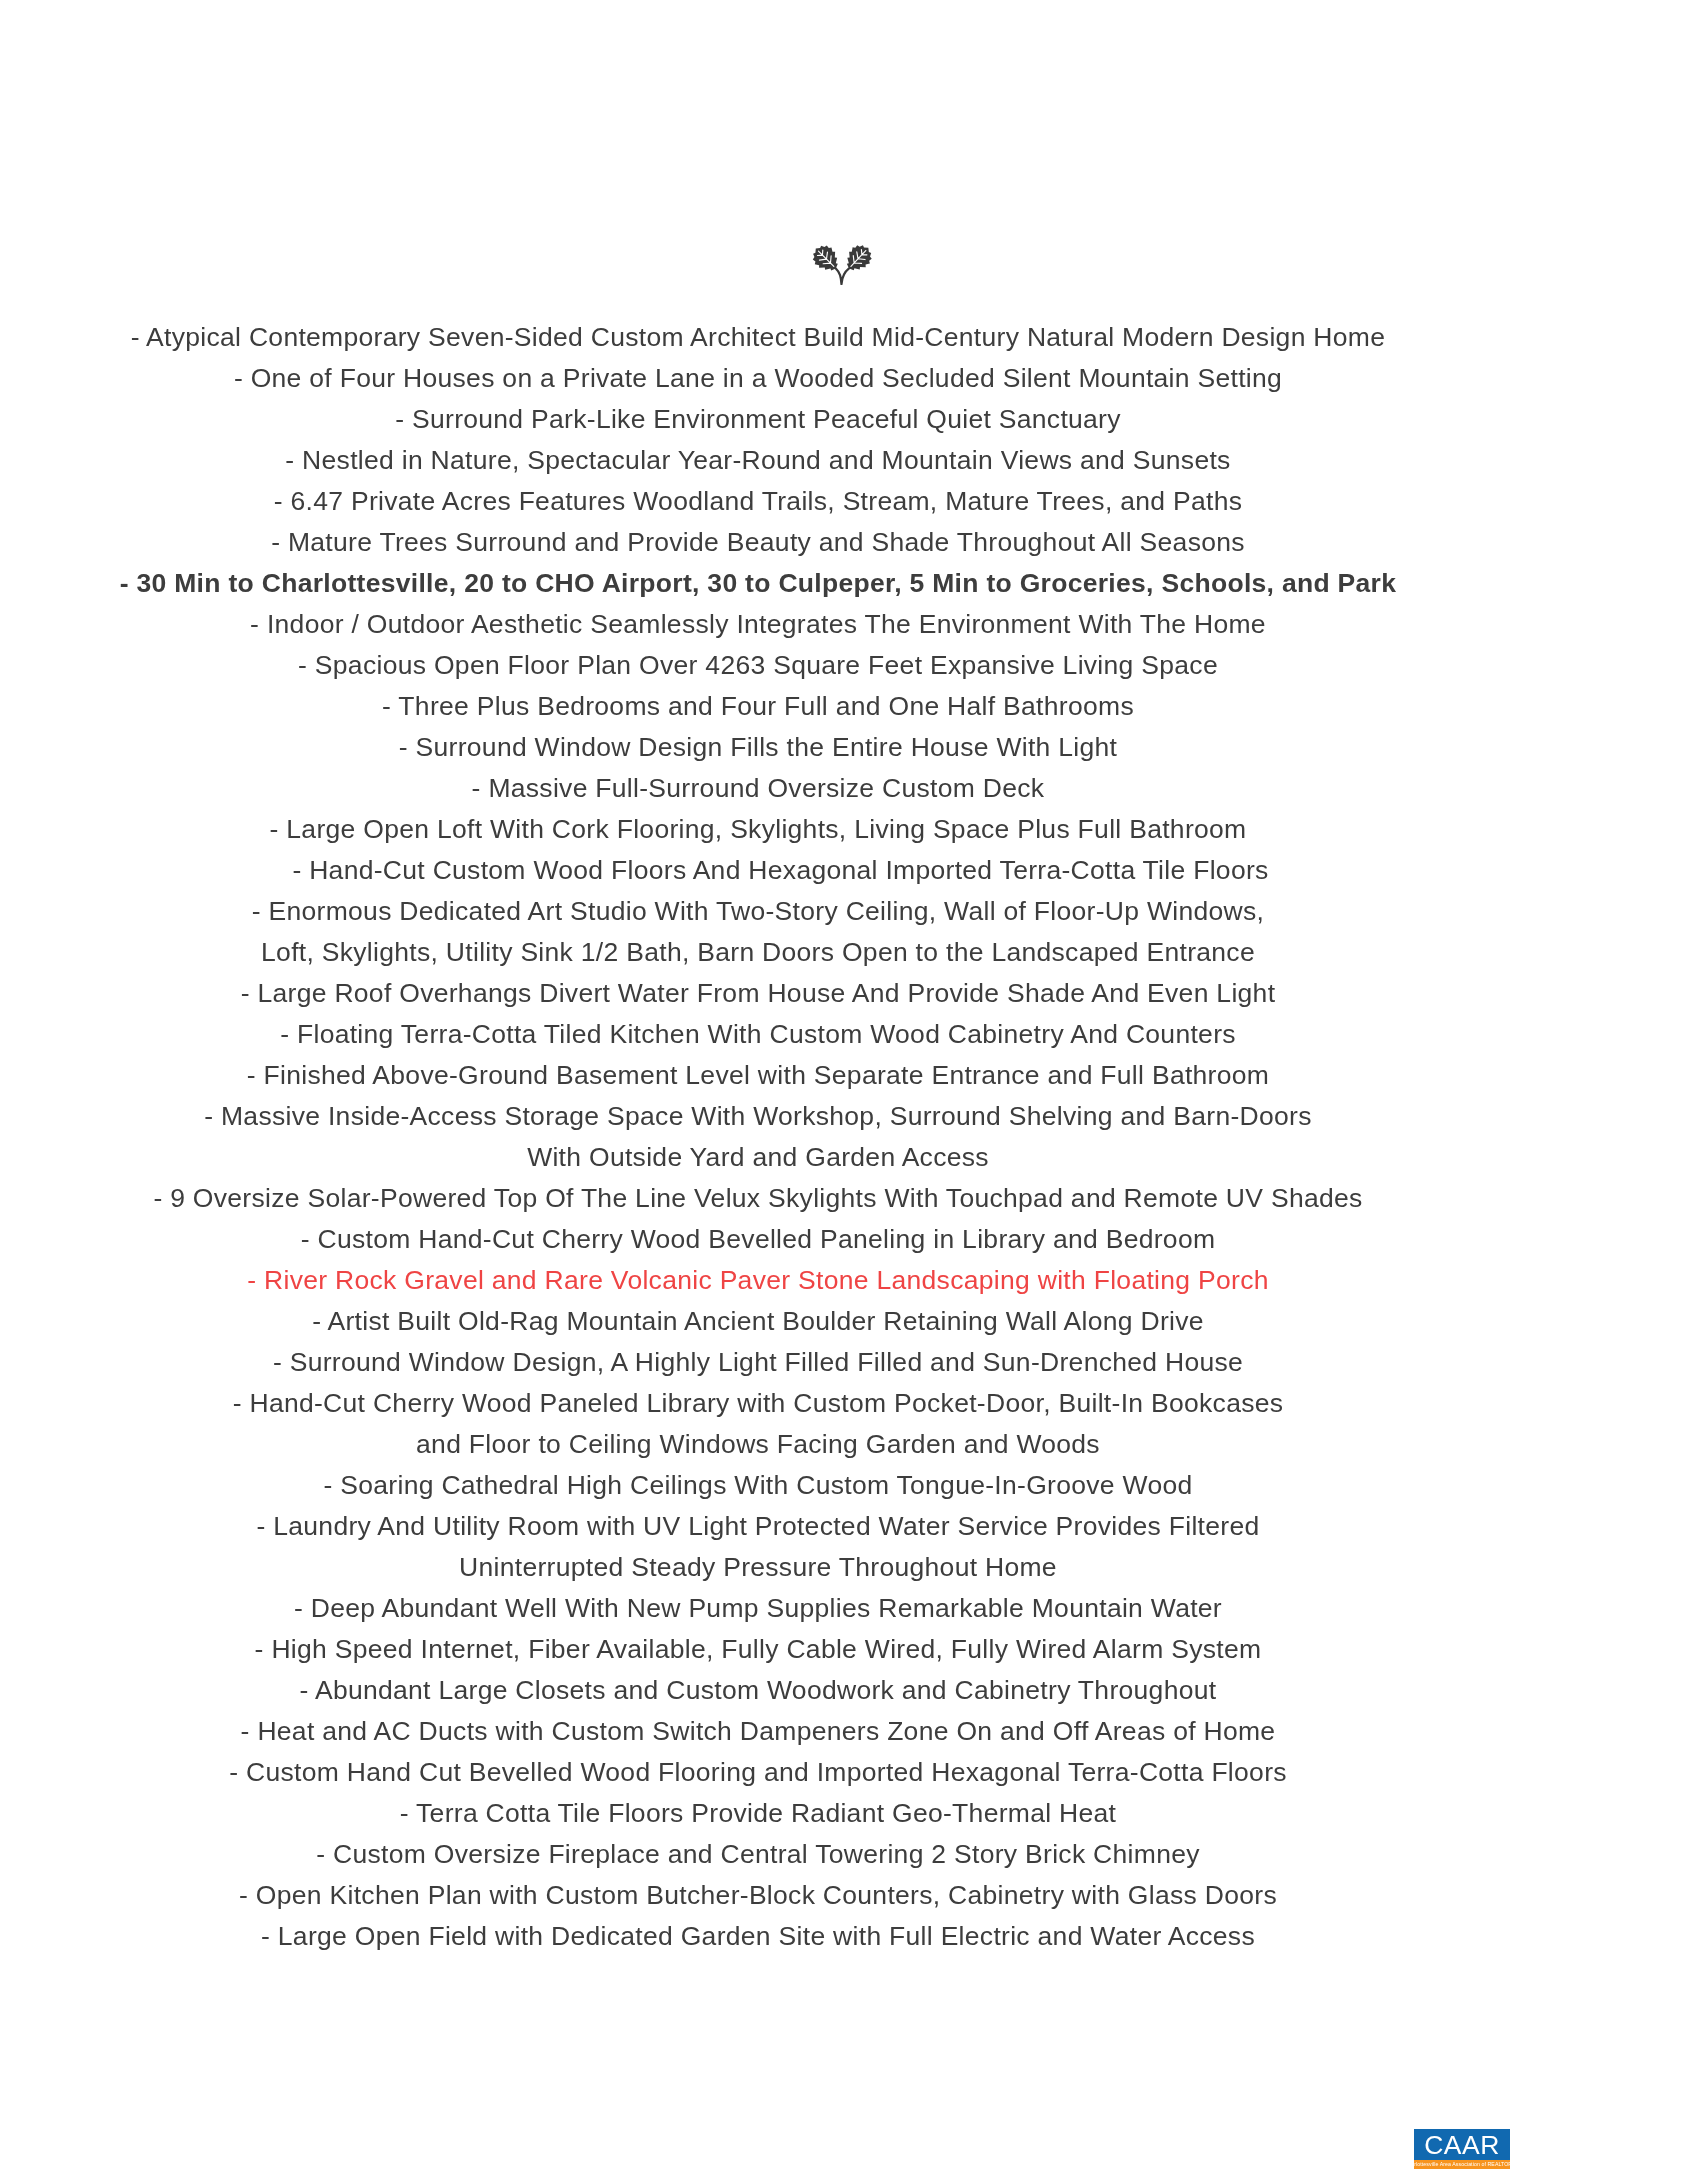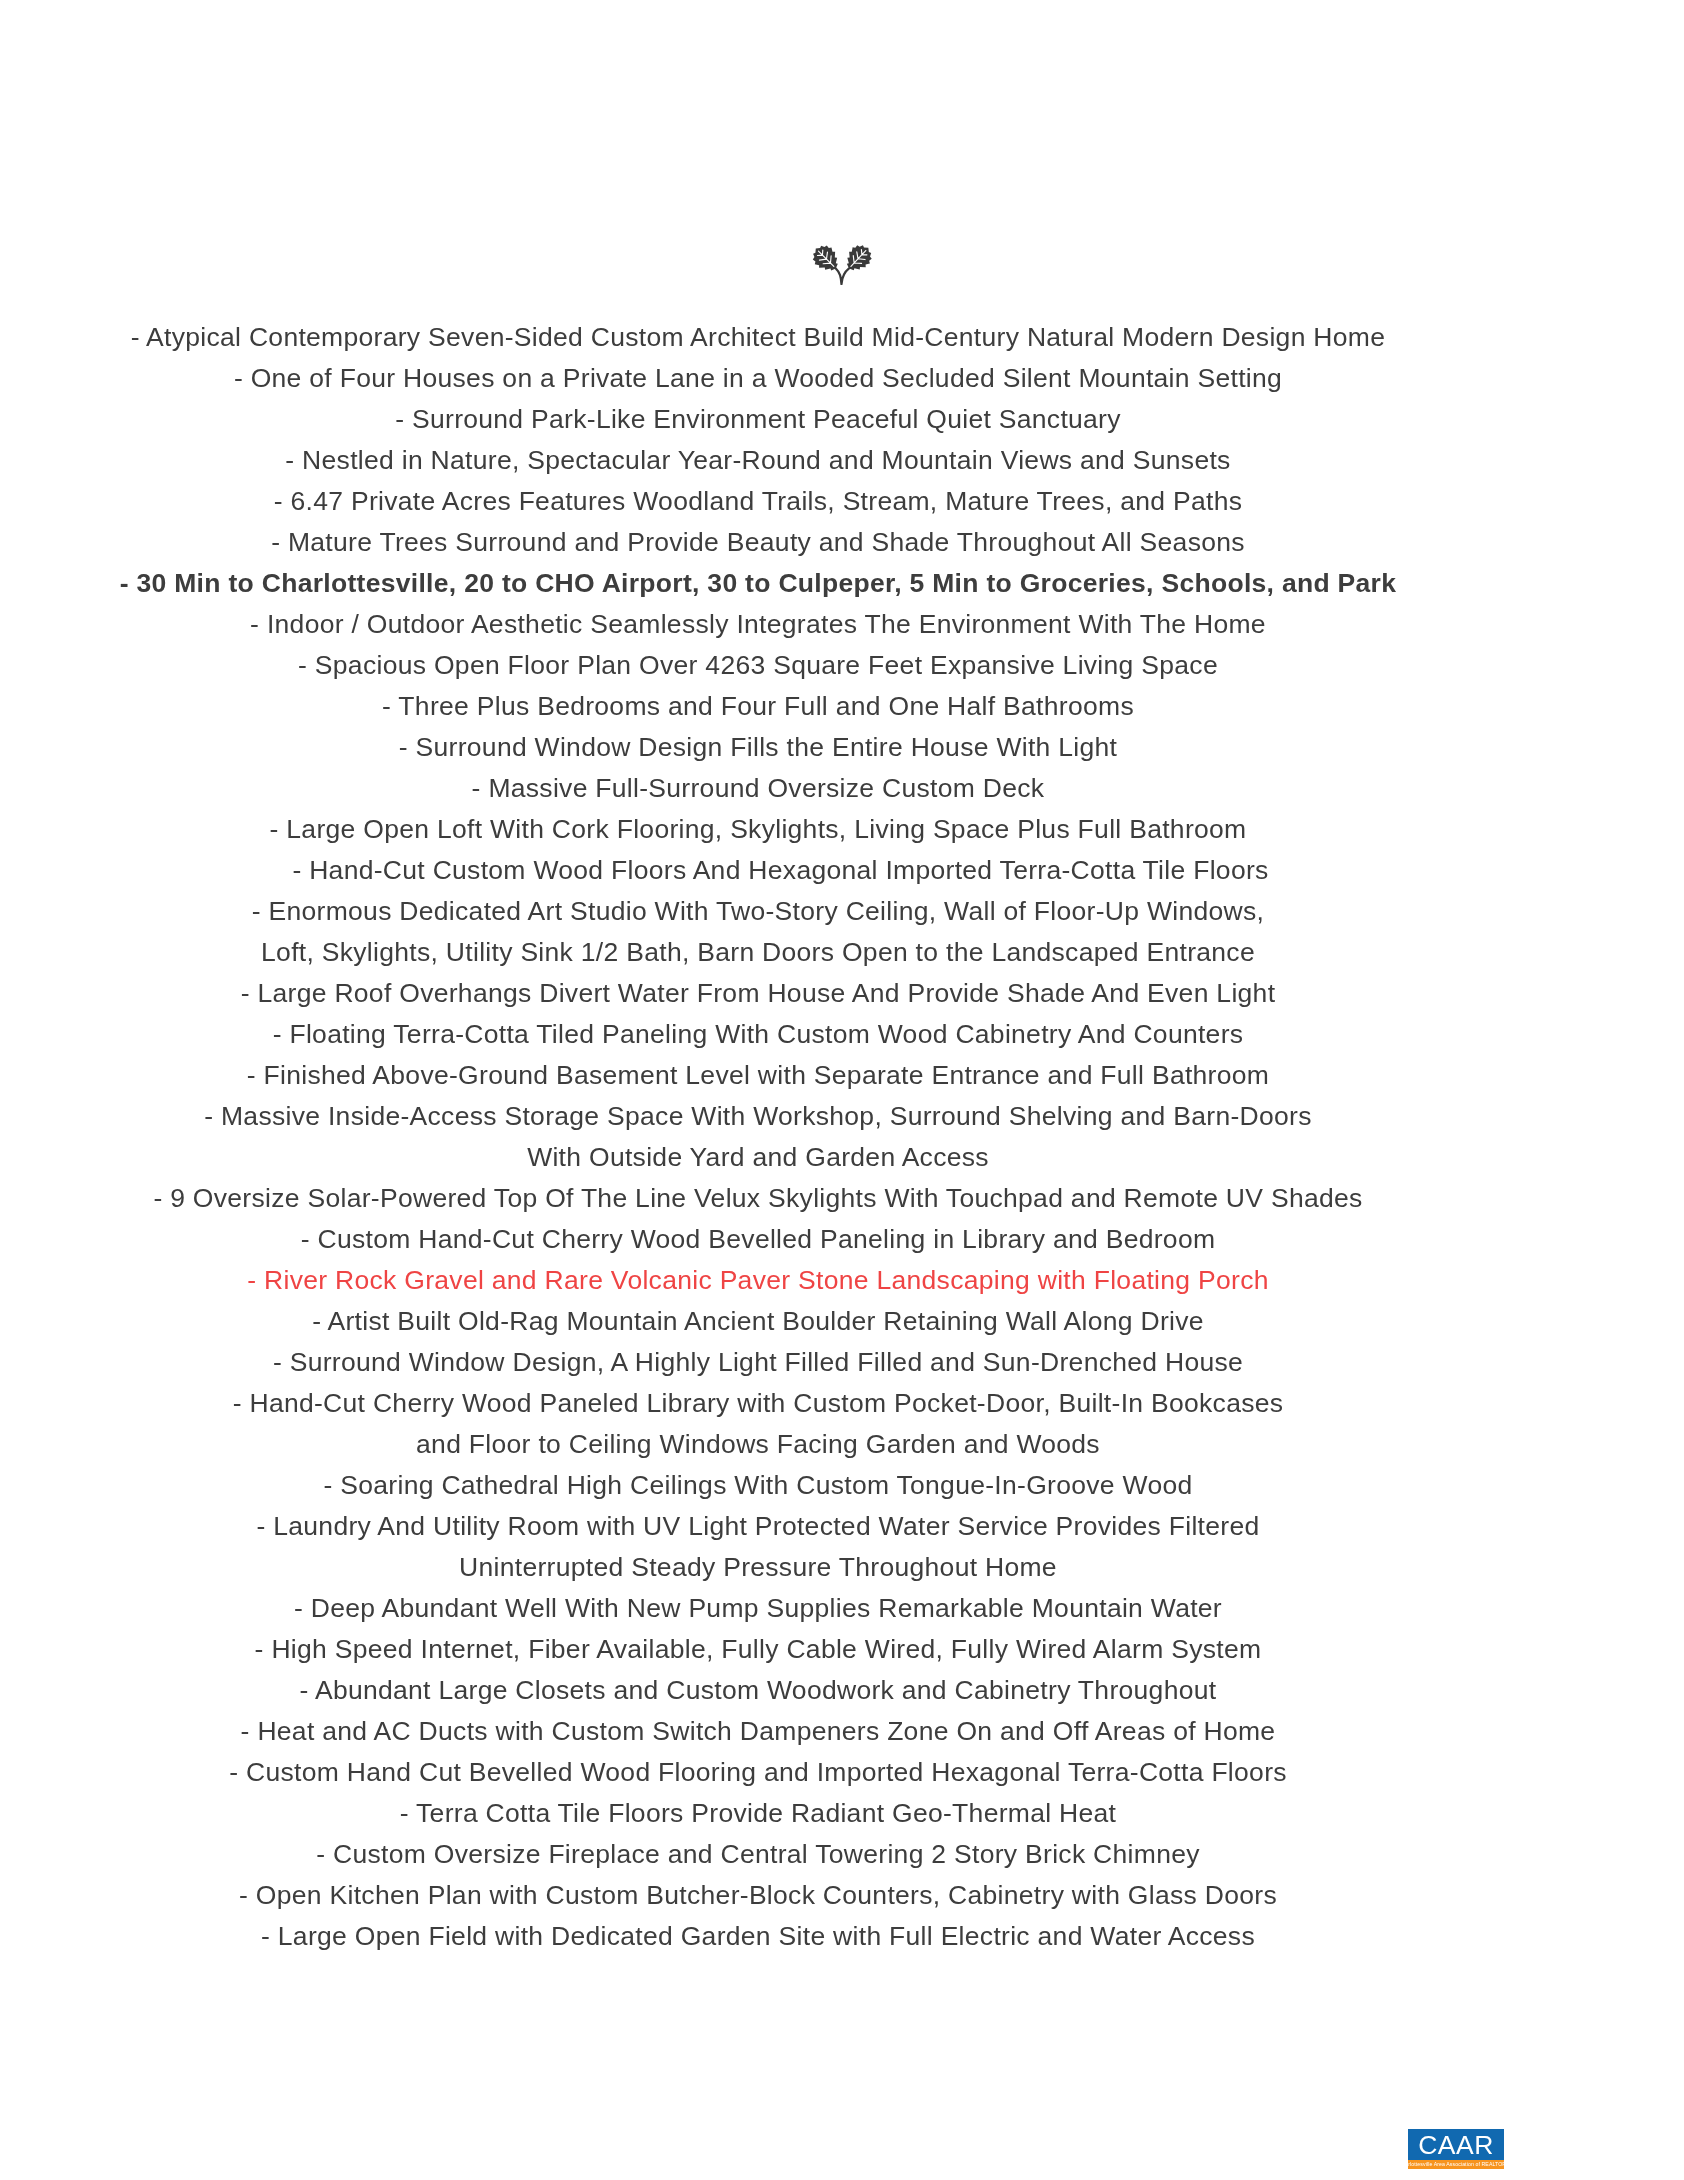--- a/index.html
+++ b/index.html
@@ -32,21 +32,21 @@
   .feature-line {
     font-size: 26.5px;
     line-height: 41px;
     font-weight: 400;
     letter-spacing: 0.3px;
     color: #3d3d3d;
     white-space: nowrap;
   }
   .caar-logo {
     position: absolute;
-    right: 12px;
+    right: 6px;
     bottom: 10.4px;
     width: 96px;
     height: 41px;
     display: flex;
     flex-direction: column;
   }
   .caar-blue {
     height: 31px;
     background: #1169b0;
     display: flex;
@@ -107,21 +107,21 @@
       <div class="feature-line" style="color: rgb(61, 61, 61);">- Indoor / Outdoor Aesthetic Seamlessly Integrates The Environment With The Home</div>
       <div class="feature-line" style="color: rgb(61, 61, 61);">- Spacious Open Floor Plan Over 4263 Square Feet Expansive Living Space</div>
       <div class="feature-line" style="color: rgb(61, 61, 61);">- Three Plus Bedrooms and Four Full and One Half Bathrooms</div>
       <div class="feature-line" style="color: rgb(61, 61, 61);">- Surround Window Design Fills the Entire House With Light</div>
       <div class="feature-line" style="color: rgb(61, 61, 61);">- Massive Full-Surround Oversize Custom Deck</div>
       <div class="feature-line" style="color: rgb(61, 61, 61);">- Large Open Loft With Cork Flooring, Skylights, Living Space Plus Full Bathroom</div>
       <div class="feature-line" style="color: rgb(61, 61, 61); margin-left: 45px;">- Hand-Cut Custom Wood Floors And Hexagonal Imported Terra-Cotta Tile Floors</div>
       <div class="feature-line" style="color: rgb(61, 61, 61);">- Enormous Dedicated Art Studio With Two-Story Ceiling, Wall of Floor-Up Windows,</div>
       <div class="feature-line" style="color: rgb(61, 61, 61);">Loft, Skylights, Utility Sink 1/2 Bath, Barn Doors Open to the Landscaped Entrance</div>
       <div class="feature-line" style="color: rgb(61, 61, 61);">- Large Roof Overhangs Divert Water From House And Provide Shade And Even Light</div>
-      <div class="feature-line" style="color: rgb(61, 61, 61);">- Floating Terra-Cotta Tiled Paneling With Custom Wood Cabinetry And Counters</div>
+      <div class="feature-line" style="color: rgb(61, 61, 61);">- Floating Terra-Cotta Tiled Kitchen With Custom Wood Cabinetry And Counters</div>
       <div class="feature-line" style="color: rgb(61, 61, 61);">- Finished Above-Ground Basement Level with Separate Entrance and Full Bathroom</div>
       <div class="feature-line" style="color: rgb(61, 61, 61);">- Massive Inside-Access Storage Space With Workshop, Surround Shelving and Barn-Doors</div>
       <div class="feature-line" style="color: rgb(61, 61, 61);">With Outside Yard and Garden Access</div>
       <div class="feature-line" style="color: rgb(61, 61, 61);">- 9 Oversize Solar-Powered Top Of The Line Velux Skylights With Touchpad and Remote UV Shades</div>
       <div class="feature-line" style="color: rgb(61, 61, 61);">- Custom Hand-Cut Cherry Wood Bevelled Paneling in Library and Bedroom</div>
       <div class="feature-line" style="color: #ef4444;">- River Rock Gravel and Rare Volcanic Paver Stone Landscaping with Floating Porch</div>
       <div class="feature-line" style="color: rgb(61, 61, 61);">- Artist Built Old-Rag Mountain Ancient Boulder Retaining Wall Along Drive</div>
       <div class="feature-line" style="color: rgb(61, 61, 61);">- Surround Window Design, A Highly Light Filled Filled and Sun-Drenched House</div>
       <div class="feature-line" style="color: rgb(61, 61, 61);">- Hand-Cut Cherry Wood Paneled Library with Custom Pocket-Door, Built-In Bookcases</div>
       <div class="feature-line" style="color: rgb(61, 61, 61);">and Floor to Ceiling Windows Facing Garden and Woods</div>

